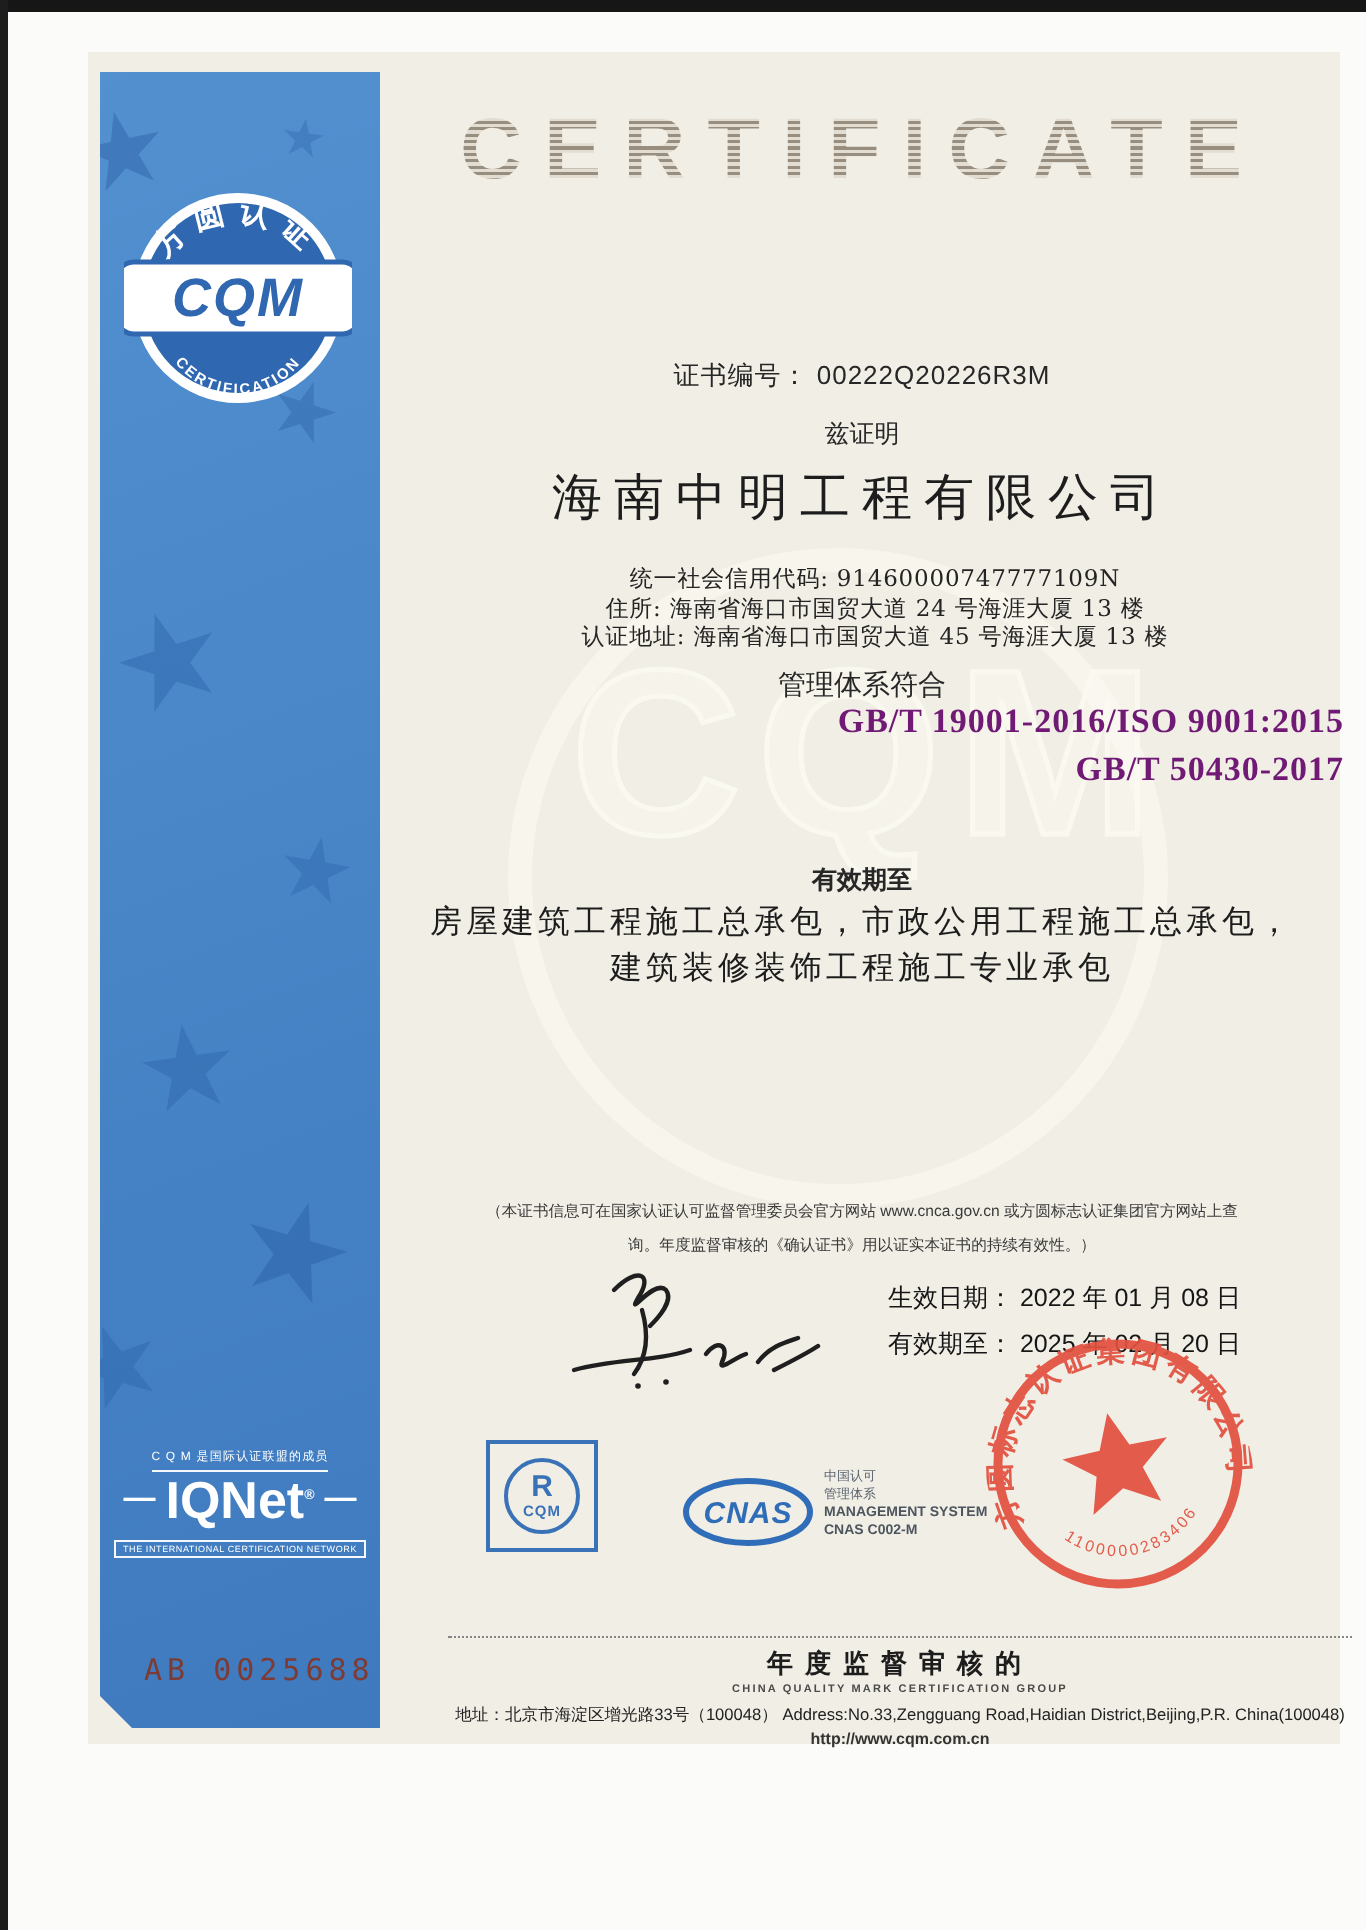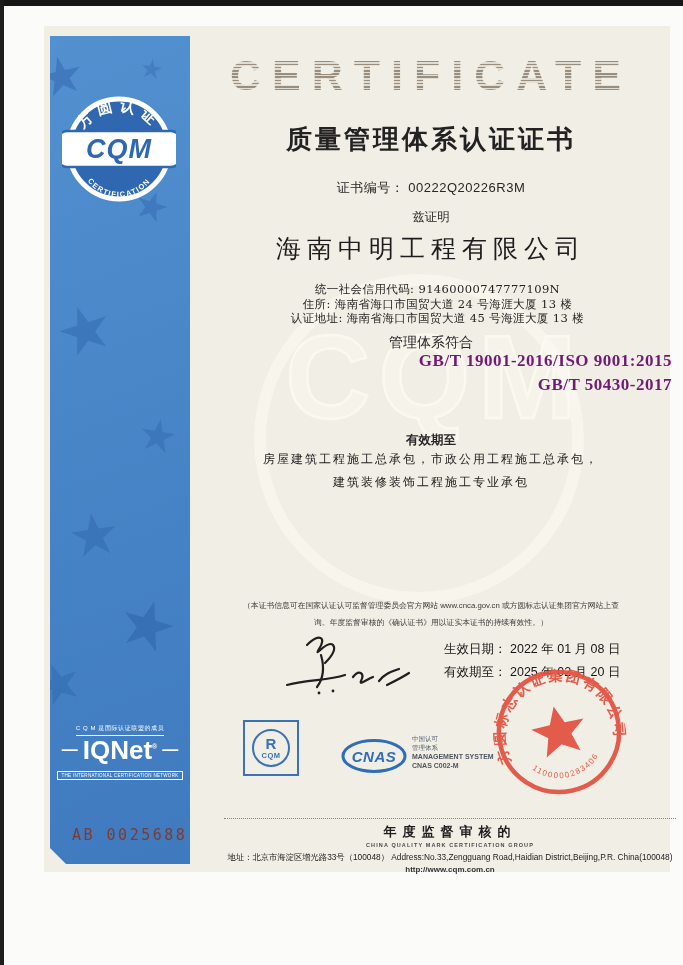--- a/index.html
+++ b/index.html
@@ -56,21 +56,21 @@
   .company{top:206px;font-size:25px;letter-spacing:6px;font-family:"DejaVu Serif",serif;color:#1d1d1d;}
   .detail{font-family:"DejaVu Serif",serif;font-size:11.5px;letter-spacing:.4px;color:#242424;padding-left:13px;}
   .credit{top:256px;}
   .addr{top:271px;}
   .cert-addr{top:285px;}
   .std-head{top:308px;font-size:14px;font-weight:400;font-family:"DejaVu Serif",serif;}
   .std{font-family:"Liberation Serif",serif;font-weight:bold;font-size:17px;letter-spacing:.5px;color:#701a75;text-align:right;}
   .std1{top:325px;}
   .std2{top:349px;}
   .scope-head{top:406px;font-size:12.5px;font-weight:600;font-family:"DejaVu Serif",serif;}
-  .scope{font-family:"DejaVu Serif",serif;font-size:12px;letter-spacing:2px;color:#1d1d1d;}
+  .scope{font-family:"DejaVu Serif",serif;font-size:16px;letter-spacing:2px;color:#1d1d1d;}
   .scope1{top:425px;}
   .scope2{top:448px;}
   .fineprint{top:571px;font-size:7.8px;line-height:17px;color:#3a3a3a;letter-spacing:0;}
 
   
   .signature{position:absolute;left:225px;top:603px;}
   .dates{position:absolute;left:400px;top:612px;width:240px;font-size:12.5px;line-height:23px;color:#161616;text-align:left;}
 
   
   .seal{position:absolute;left:449px;top:640px;transform:rotate(-12deg);opacity:.92;}
@@ -142,21 +142,20 @@
         <span data-interactable="false"><span>IQNet</span><sup data-interactable="false">®</sup></span>
         <span class="dash" data-interactable="false">—</span>
       </div>
       <span class="tagline" data-interactable="false">THE INTERNATIONAL CERTIFICATION NETWORK</span>
     </div>
 
     <div class="serial" data-interactable="false">AB 0025688</div>
   </div>
 
   <div class="cl cert-title" data-interactable="false">CERTIFICATE</div>
-  <div class="cl title-zh" data-interactable="false">质量管理体系认证证书</div>
   <div class="cl cert-no" data-interactable="false">证书编号： 00222Q20226R3M</div>
   <div class="cl declare" data-interactable="false">兹证明</div>
   <div class="cl company" data-interactable="false">海南中明工程有限公司</div>
   <div class="cl detail credit" data-interactable="false">统一社会信用代码: 91460000747777109N</div>
   <div class="cl detail addr" data-interactable="false">住所: 海南省海口市国贸大道 24 号海涯大厦 13 楼</div>
   <div class="cl detail cert-addr" data-interactable="false">认证地址: 海南省海口市国贸大道 45 号海涯大厦 13 楼</div>
   <div class="cl std-head" data-interactable="false">管理体系符合</div>
   <div class="cl std std1" data-interactable="false">GB/T 19001-2016/ISO 9001:2015</div>
   <div class="cl std std2" data-interactable="false">GB/T 50430-2017</div>
   <div class="cl scope-head" data-interactable="false">有效期至</div>

